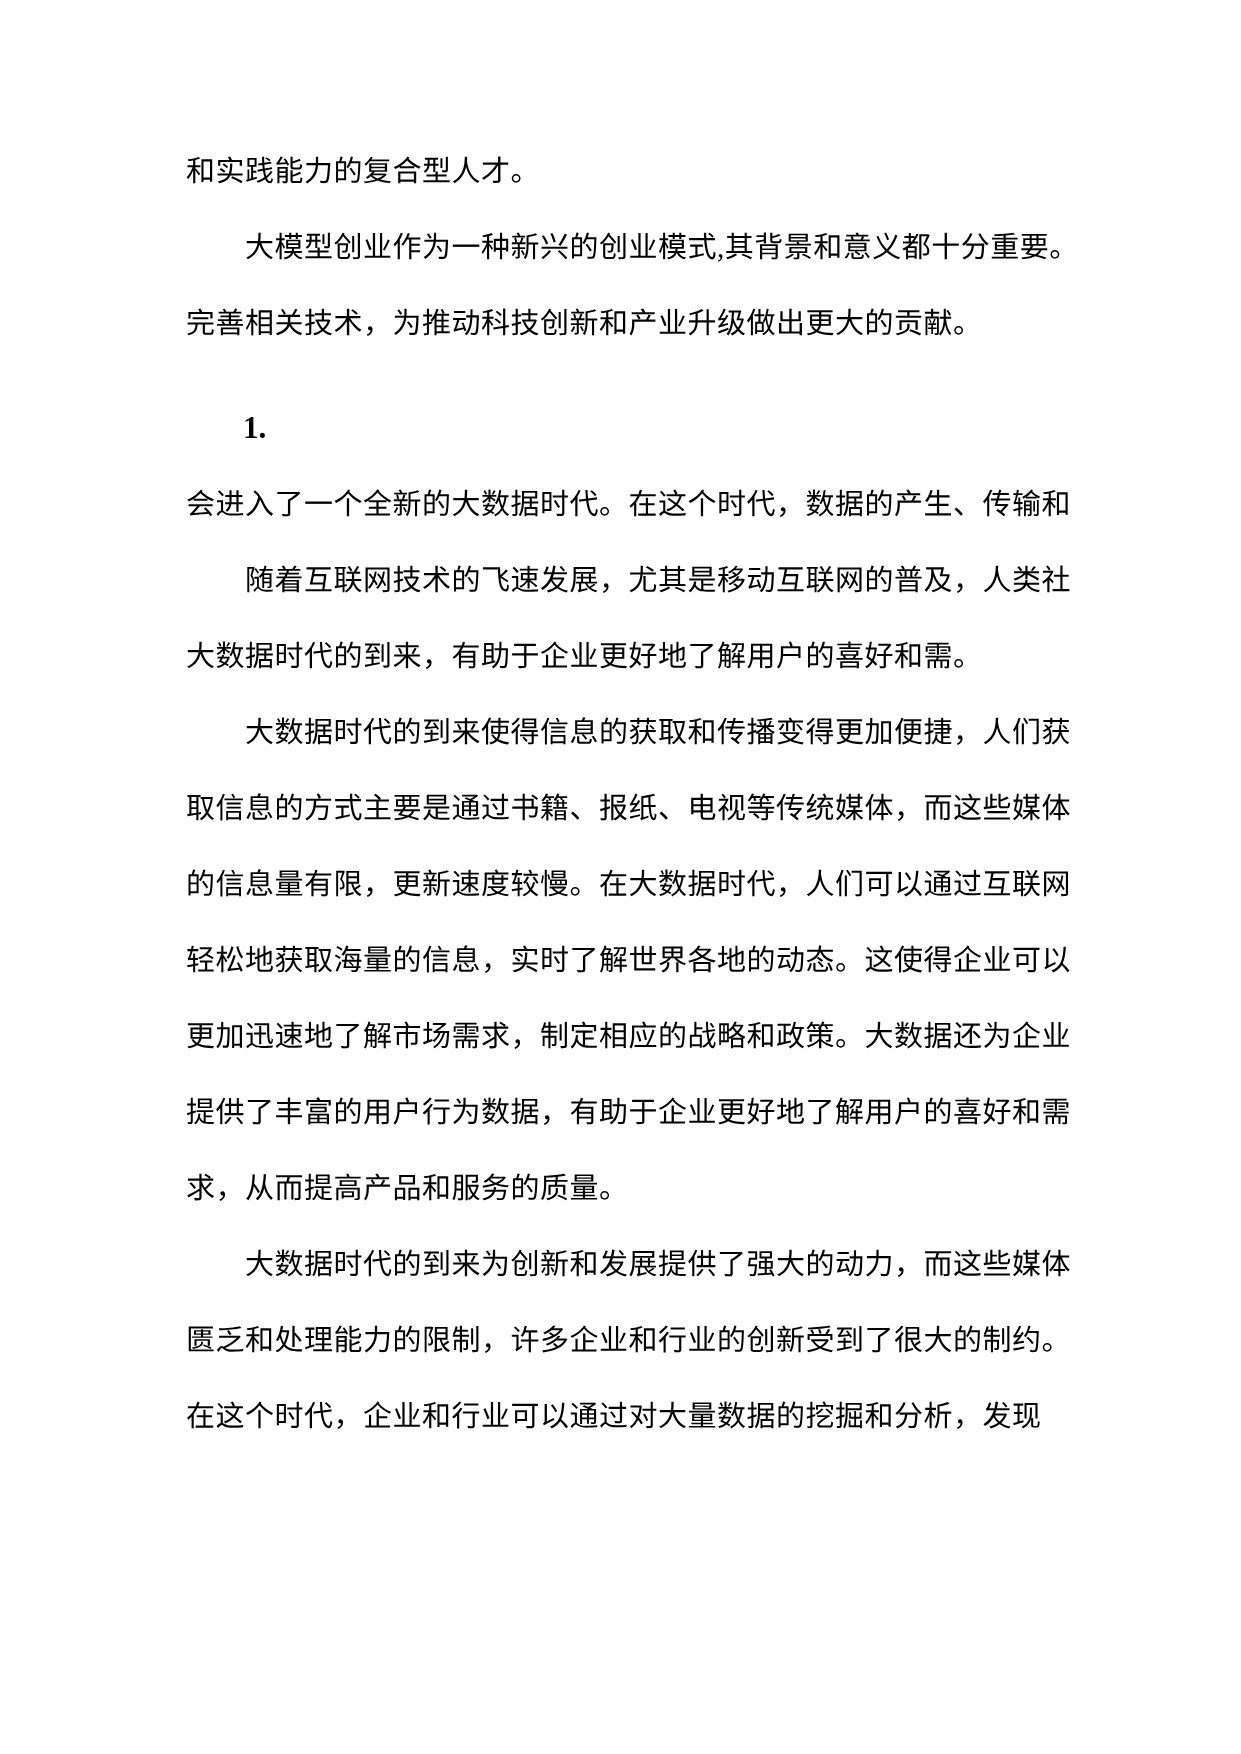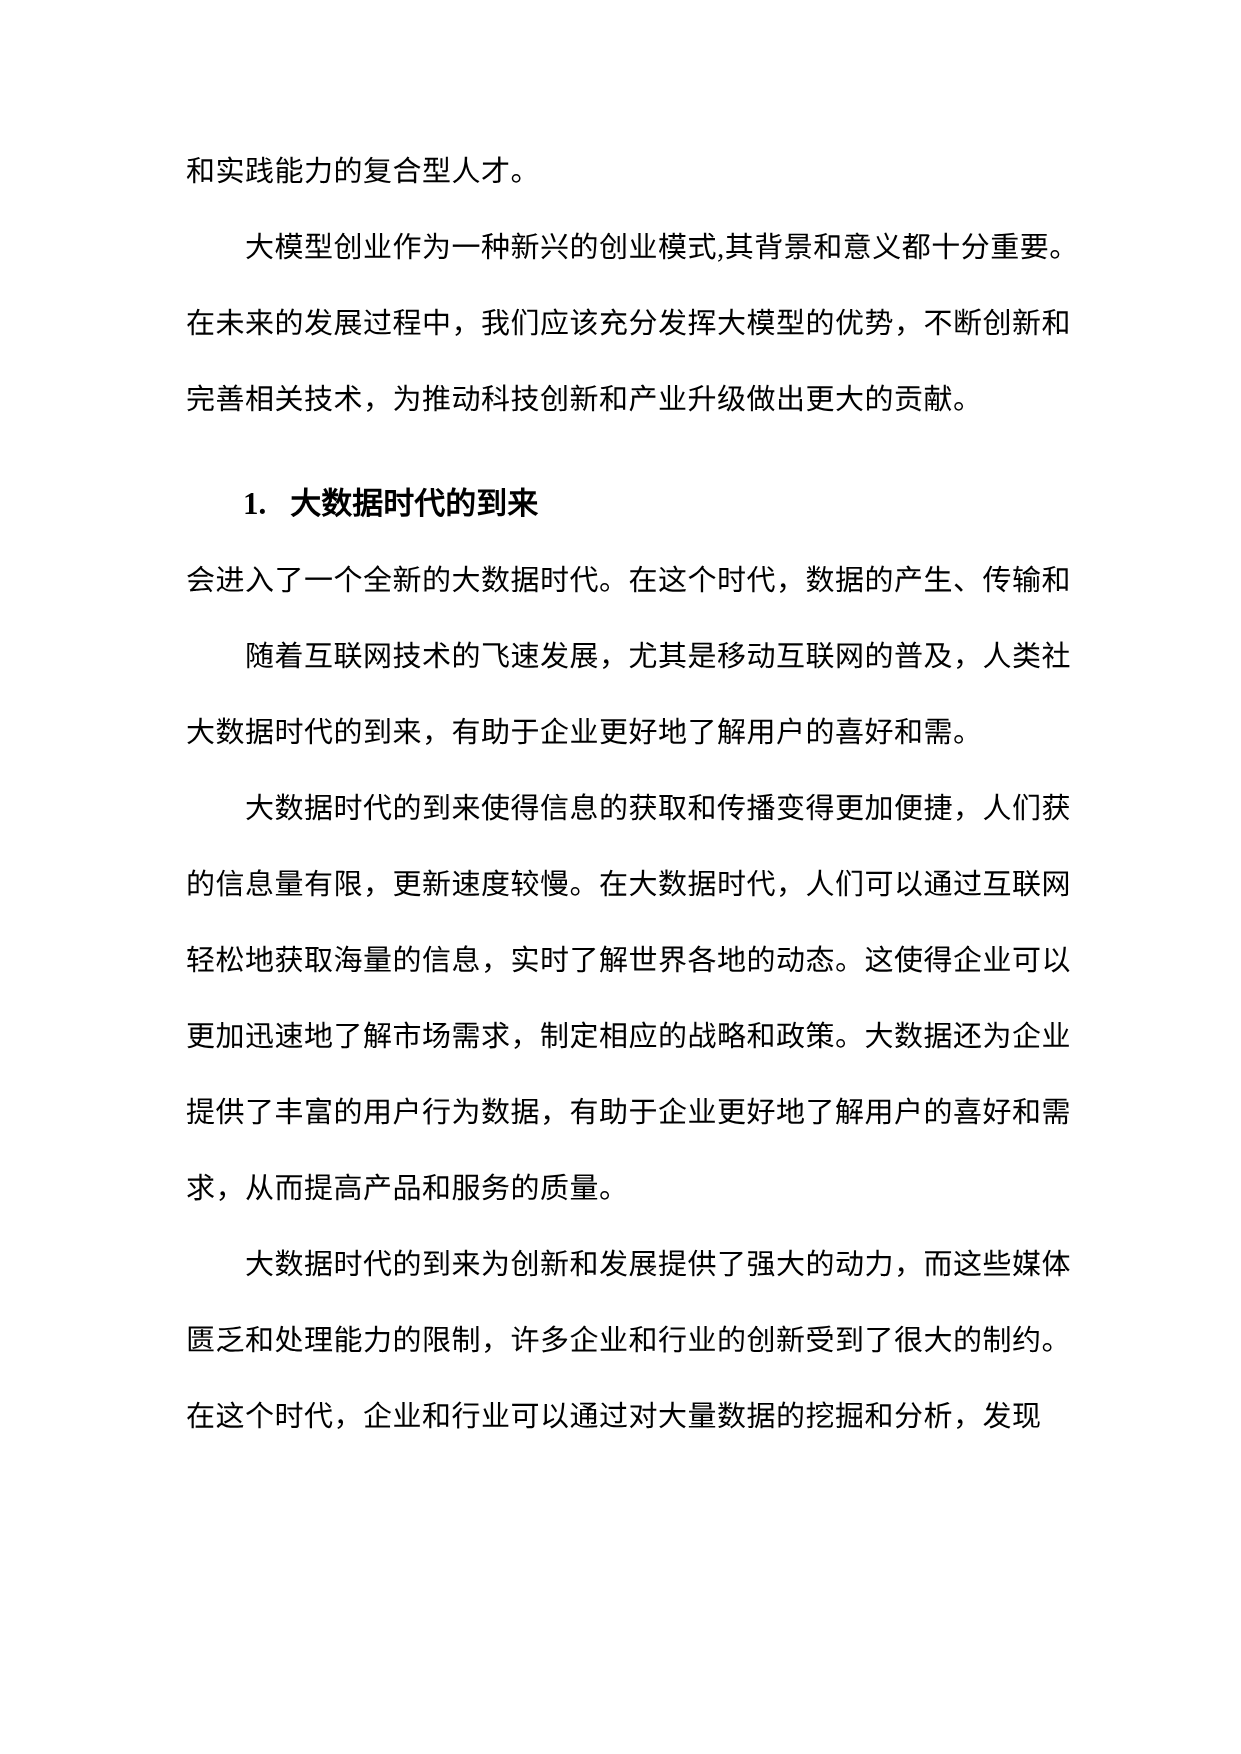--- a/index.html
+++ b/index.html
@@ -49,33 +49,32 @@
   }
 </style>
 </head>
 <body>
 
 <div class="page">
   <div class="doc-content">
 
     <div class="doc-line">和实践能力的复合型人才。</div>
     <div class="doc-line indent">大模型创业作为一种新兴的创业模式,其背景和意义都十分重要。</div>
-    <div class="doc-line">在未来的发展过程中，我们应该充分发挥大模型的优势，不断创新和</div>
     <div class="doc-line">完善相关技术，为推动科技创新和产业升级做出更大的贡献。</div>
 
     <div class="doc-heading">
       <span class="num">1.</span>
-      <span>大数据时代的到来</span>
     </div>
 
     <div class="doc-line">会进入了一个全新的大数据时代。在这个时代，数据的产生、传输和</div>
     <div class="doc-line indent">随着互联网技术的飞速发展，尤其是移动互联网的普及，人类社</div>
     <div class="doc-line">大数据时代的到来，有助于企业更好地了解用户的喜好和需。</div>
 
     <div class="doc-line indent">大数据时代的到来使得信息的获取和传播变得更加便捷，人们获</div>
+    <div class="doc-line">取信息的方式主要是通过书籍、报纸、电视等传统媒体，而这些媒体</div>
     <div class="doc-line">的信息量有限，更新速度较慢。在大数据时代，人们可以通过互联网</div>
     <div class="doc-line">轻松地获取海量的信息，实时了解世界各地的动态。这使得企业可以</div>
     <div class="doc-line">更加迅速地了解市场需求，制定相应的战略和政策。大数据还为企业</div>
     <div class="doc-line">提供了丰富的用户行为数据，有助于企业更好地了解用户的喜好和需</div>
     <div class="doc-line">求，从而提高产品和服务的质量。</div>
 
     <div class="doc-line indent">大数据时代的到来为创新和发展提供了强大的动力，而这些媒体</div>
     <div class="doc-line">匮乏和处理能力的限制，许多企业和行业的创新受到了很大的制约。</div>
     <div class="doc-line">在这个时代，企业和行业可以通过对大量数据的挖掘和分析，发现</div>
 

